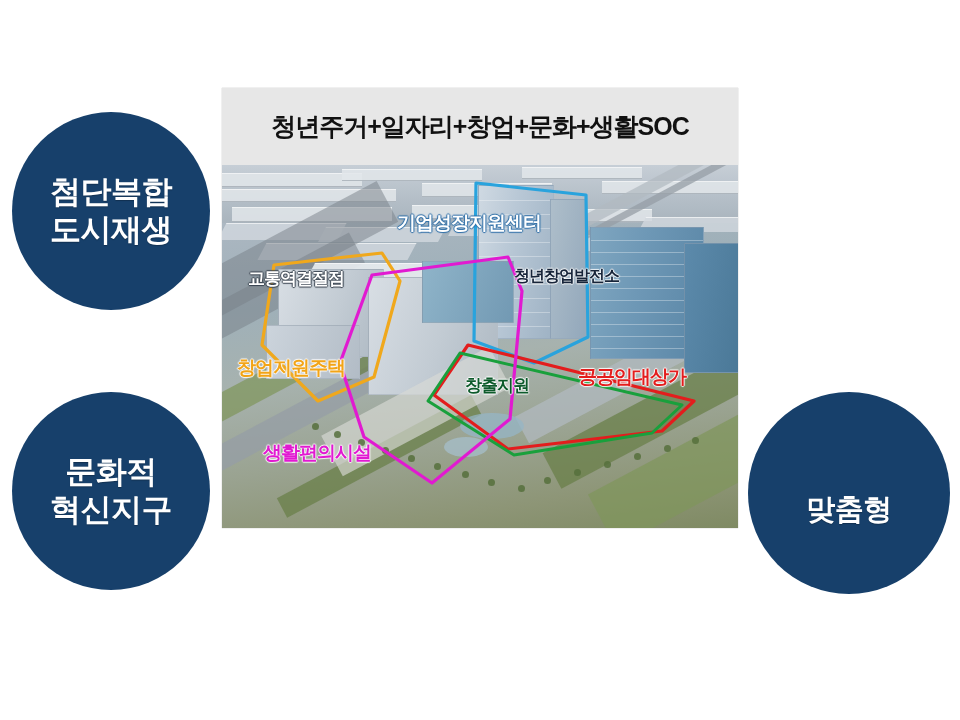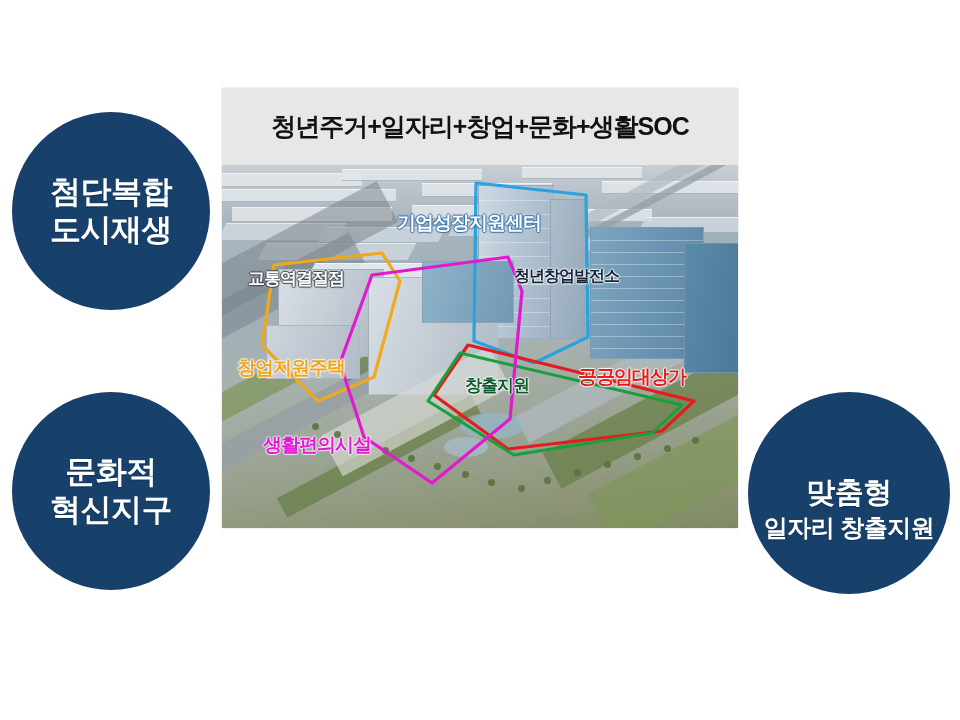--- a/index.html
+++ b/index.html
@@ -217,21 +217,21 @@
                   0 -1px 1px rgba(255,255,255,0.9), 0 1px 1px rgba(255,255,255,0.9);
   }
   #lb-retail {
     left: 356px; top: 202px;
     font-size: 19px;
     color: #e31d1d;
     text-shadow: -1px 0 1px rgba(255,255,255,0.9), 1px 0 1px rgba(255,255,255,0.9),
                   0 -1px 1px rgba(255,255,255,0.9), 0 1px 1px rgba(255,255,255,0.9);
   }
   #lb-life {
-    left: 41px; top: 270px;
+    left: 41px; top: 278px;
     font-size: 19px;
     color: #e11ad1;
     text-shadow: -1px 0 1px rgba(255,255,255,0.85), 1px 0 1px rgba(255,255,255,0.85),
                   0 -1px 1px rgba(255,255,255,0.85), 0 1px 1px rgba(255,255,255,0.85);
   }
 </style>
 </head>
 <body>
 
 <div id="slide">
@@ -241,21 +241,21 @@
 도시재생</span>
   </div>
 
   <div class="bubble" id="bubble-bl">
     <span class="btxt">문화적
 혁신지구</span>
   </div>
 
 
   <div class="bubble" id="bubble-br">
-    <span class="btxt"><br><span>맞춤형</span><br><span class="small">일자리 창출지원</span></span>
+    <span class="btxt"><br><span>맞춤형</span><br></span>
   </div>
 
   <div id="picture">
 
     <div id="caption-bar">
       <span class="cap">청년주거+일자리+창업+문화+생활SOC</span>
     </div>
 
     <div id="aerial">
 

